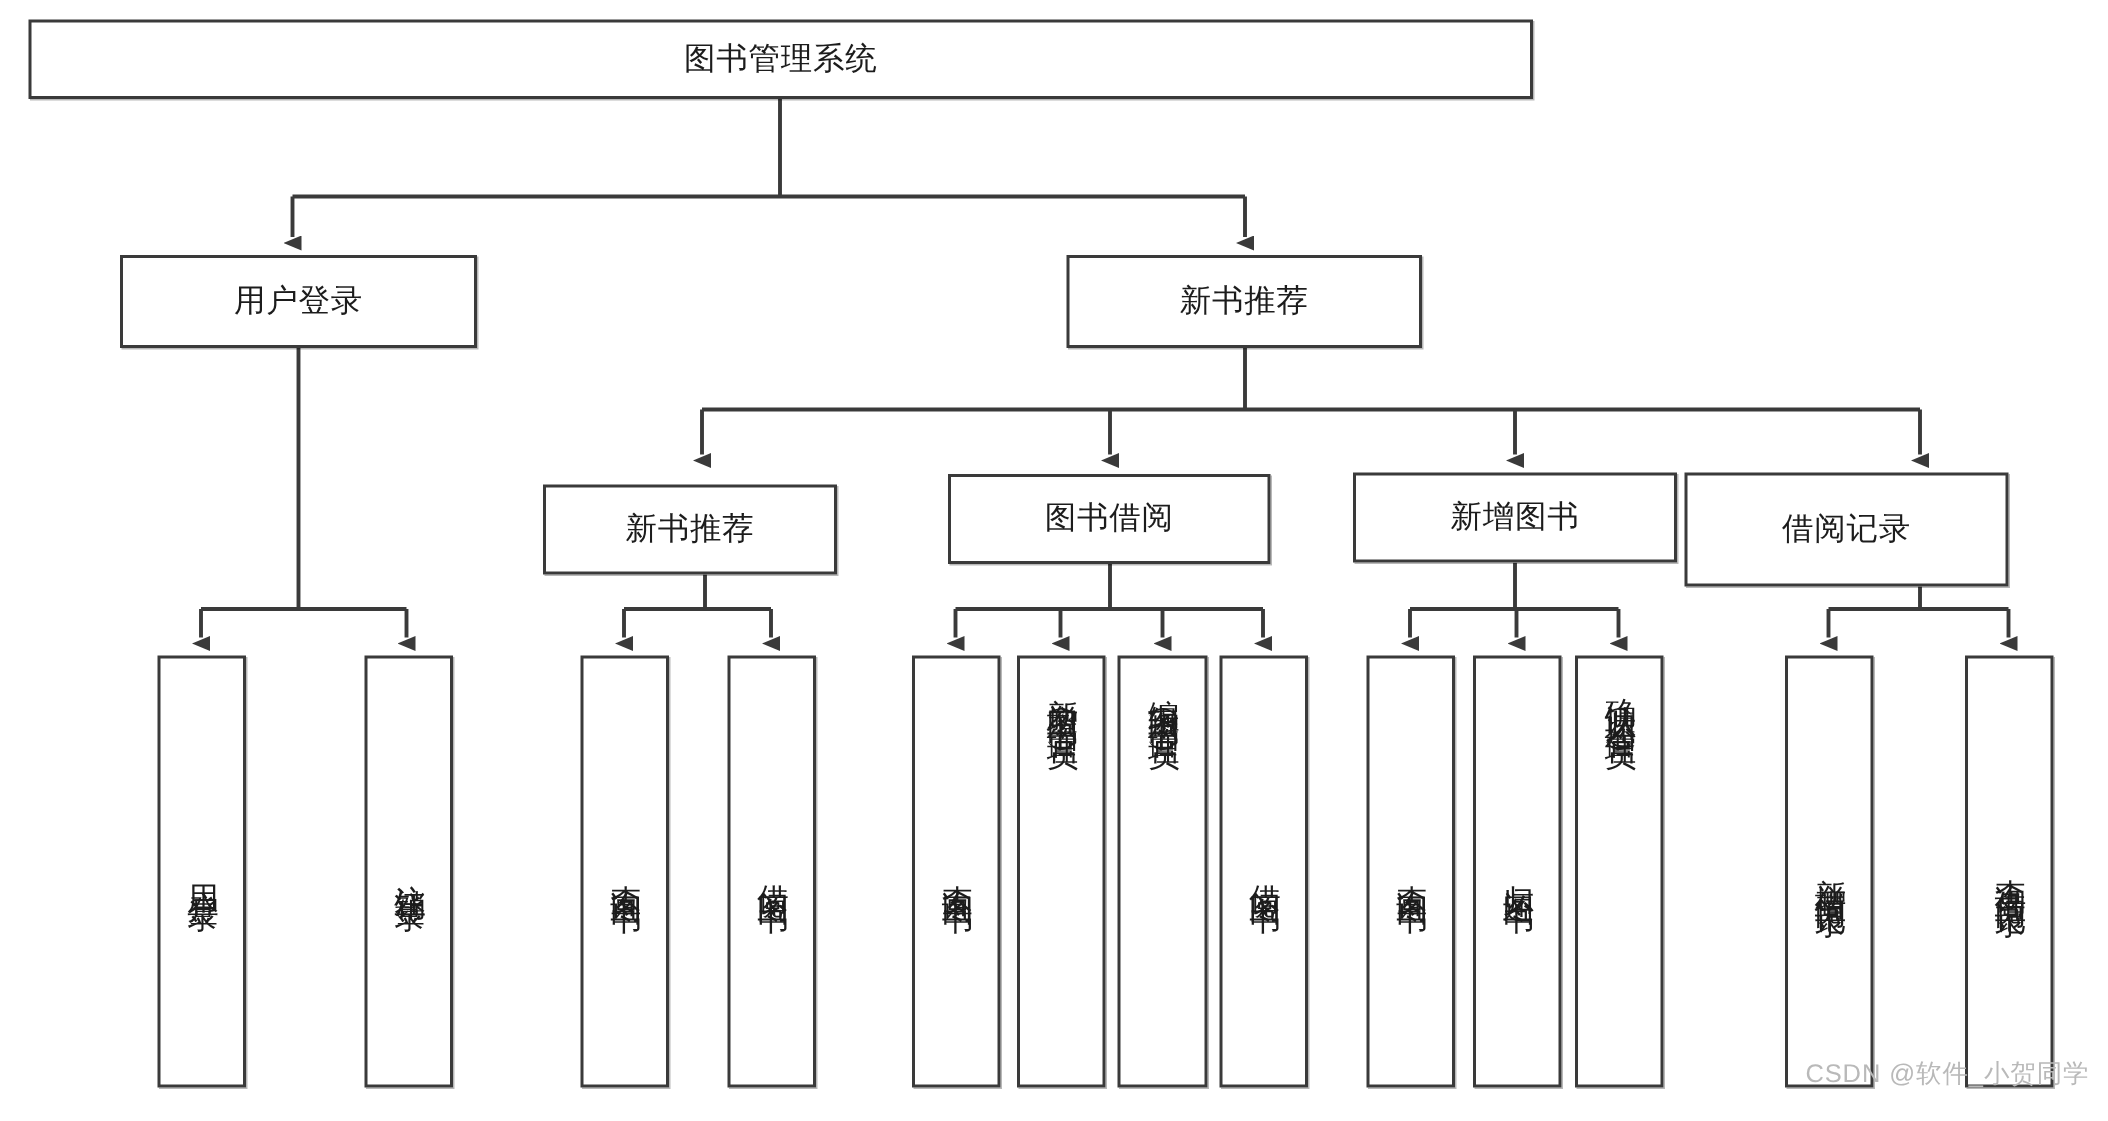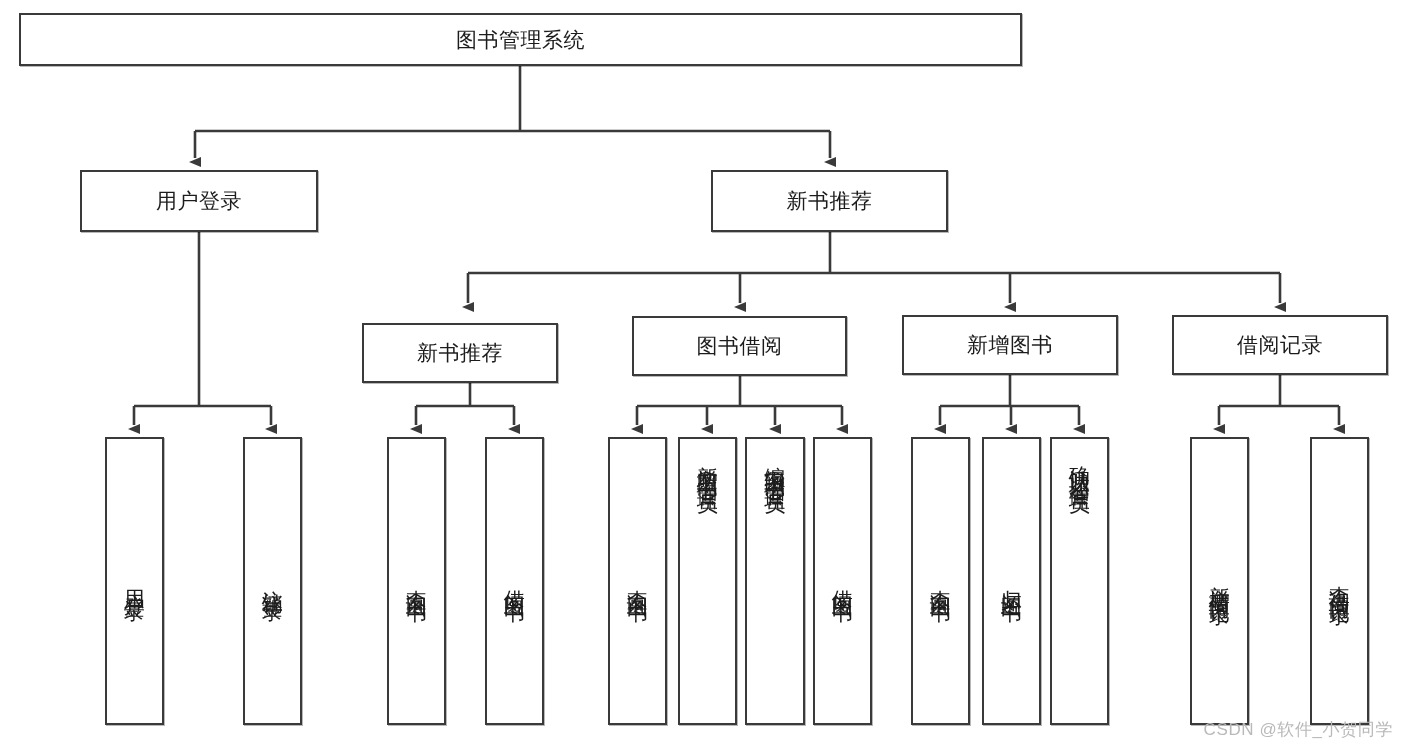--- a/index.html
+++ b/index.html
@@ -55,21 +55,21 @@
     letter-spacing: 4px;
     font-size: 21px;
   }
   .node.leaf.centered {
     align-items: center;
     padding-top: 0;
   }
   #watermark {
     position: absolute;
     right: 12px;
-    bottom: 6px;
+    bottom: 20px;
     font-size: 17px;
     color: #b9b9b9;
     letter-spacing: 0.6px;
     white-space: nowrap;
     user-select: none;
   }
 </style>
 </head>
 <body>
 
@@ -141,21 +141,21 @@
 
   <div class="node" style="left:362px; top:323px; width:196px; height:60px;">
     <span class="node-label">新书推荐</span>
   </div>
   <div class="node" style="left:632px; top:316px; width:215px; height:60px;">
     <span class="node-label">图书借阅</span>
   </div>
   <div class="node" style="left:902px; top:315px; width:216px; height:60px;">
     <span class="node-label">新增图书</span>
   </div>
-  <div class="node" style="left:1172px; top:315px; width:216px; height:60px;">
+  <div class="node" style="left:1123px; top:315px; width:216px; height:76px;">
     <span class="node-label">借阅记录</span>
   </div>
 
   <div class="node leaf centered" style="left:105px; top:437px; width:59px; height:288px;">
     <span class="node-label">用户登录</span>
   </div>
   <div class="node leaf centered" style="left:243px; top:437px; width:59px; height:288px;">
     <span class="node-label">注销登录</span>
   </div>
   <div class="node leaf centered" style="left:387px; top:437px; width:59px; height:288px;">

